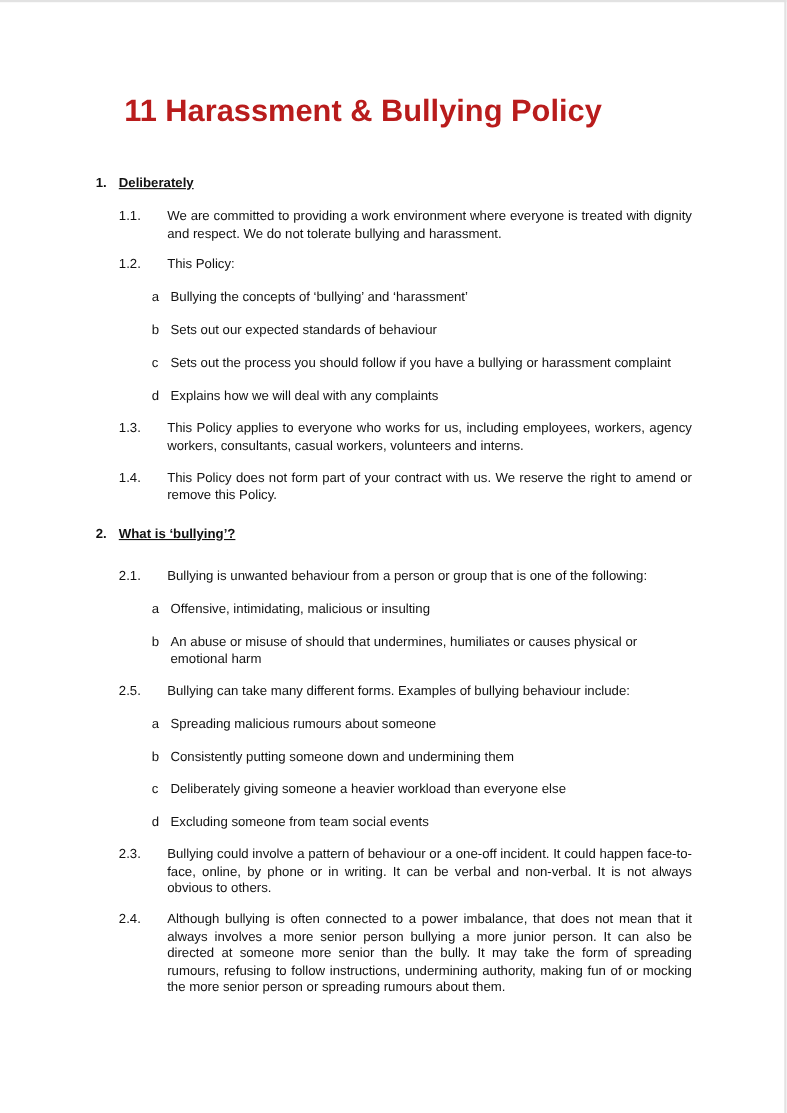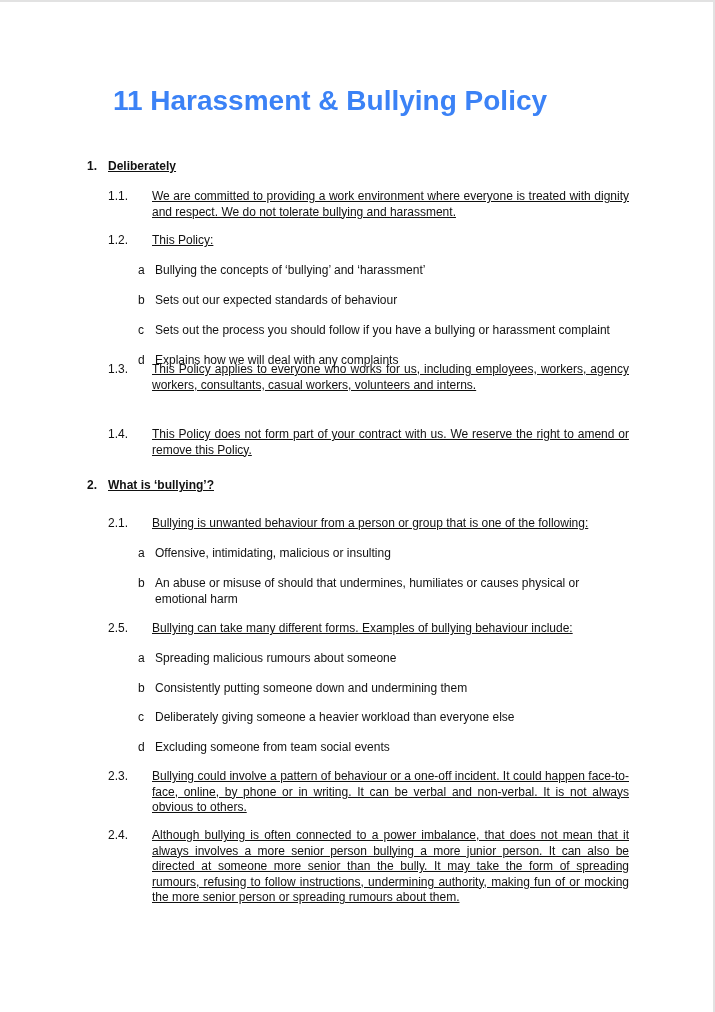--- a/index.html
+++ b/index.html
@@ -4,26 +4,26 @@
 <style>
   html, body { margin: 0; padding: 0; }
   body {
     width: 715px; height: 1012px; background: #ffffff; position: relative; overflow: hidden;
     font-family: "Liberation Sans", sans-serif; color: #111111;
   }
   .top-border { position: absolute; left: 0; top: 0; width: 715px; height: 2px; background: #e2e2e2; }
   .right-border { position: absolute; right: 0; top: 0; width: 2px; height: 1012px; background: #e2e2e2; }
   .title {
     position: absolute; left: 0; width: 660px; top: 85px; text-align: center;
-    font-weight: bold; font-size: 28px; letter-spacing: 0px; color: #3b82f6;
+    font-weight: bold; font-size: 28px; letter-spacing: 0px; color: #b91c1c;
   }
   .section-heading { position: absolute; left: 87px; font-size: 12px; font-weight: bold; }
   .section-heading .num { display: inline-block; width: 21px; }
   .section-heading .label { text-decoration: underline; }
-  .clause { position: absolute; left: 108px; width: 521px; font-size: 12px; line-height: 15.5px; text-decoration: underline; }
+  .clause { position: absolute; left: 108px; width: 521px; font-size: 12px; line-height: 15.5px; }
   .clause .num { position: absolute; left: 0; top: 0; }
   .clause .text { margin-left: 44px; text-align: justify; }
   .subitem { position: absolute; left: 138px; width: 491px; font-size: 12px; line-height: 15.5px; }
   .subitem .letter { position: absolute; left: 0; top: 0; }
   .subitem .text { margin-left: 17px; }
 </style>
 </head>
 <body>
 
 <div class="top-border"></div>
@@ -55,21 +55,21 @@
 </div>
 <div class="subitem" style="top:323px;">
   <span class="letter">c</span>
   <div class="text">Sets out the process you should follow if you have a bullying or harassment complaint</div>
 </div>
 <div class="subitem" style="top:353px;">
   <span class="letter">d</span>
   <div class="text">Explains how we will deal with any complaints</div>
 </div>
 
-<div class="clause" style="top:362px;">
+<div class="clause" style="top:382px;">
   <span class="num">1.3.</span>
   <div class="text">This Policy applies to everyone who works for us, including employees, workers, agency workers, consultants, casual workers, volunteers and interns.</div>
 </div>
 
 <div class="clause" style="top:427px;">
   <span class="num">1.4.</span>
   <div class="text">This Policy does not form part of your contract with us. We reserve the right to amend or remove this Policy.</div>
 </div>
 
 <div class="section-heading" style="top:478px;">

